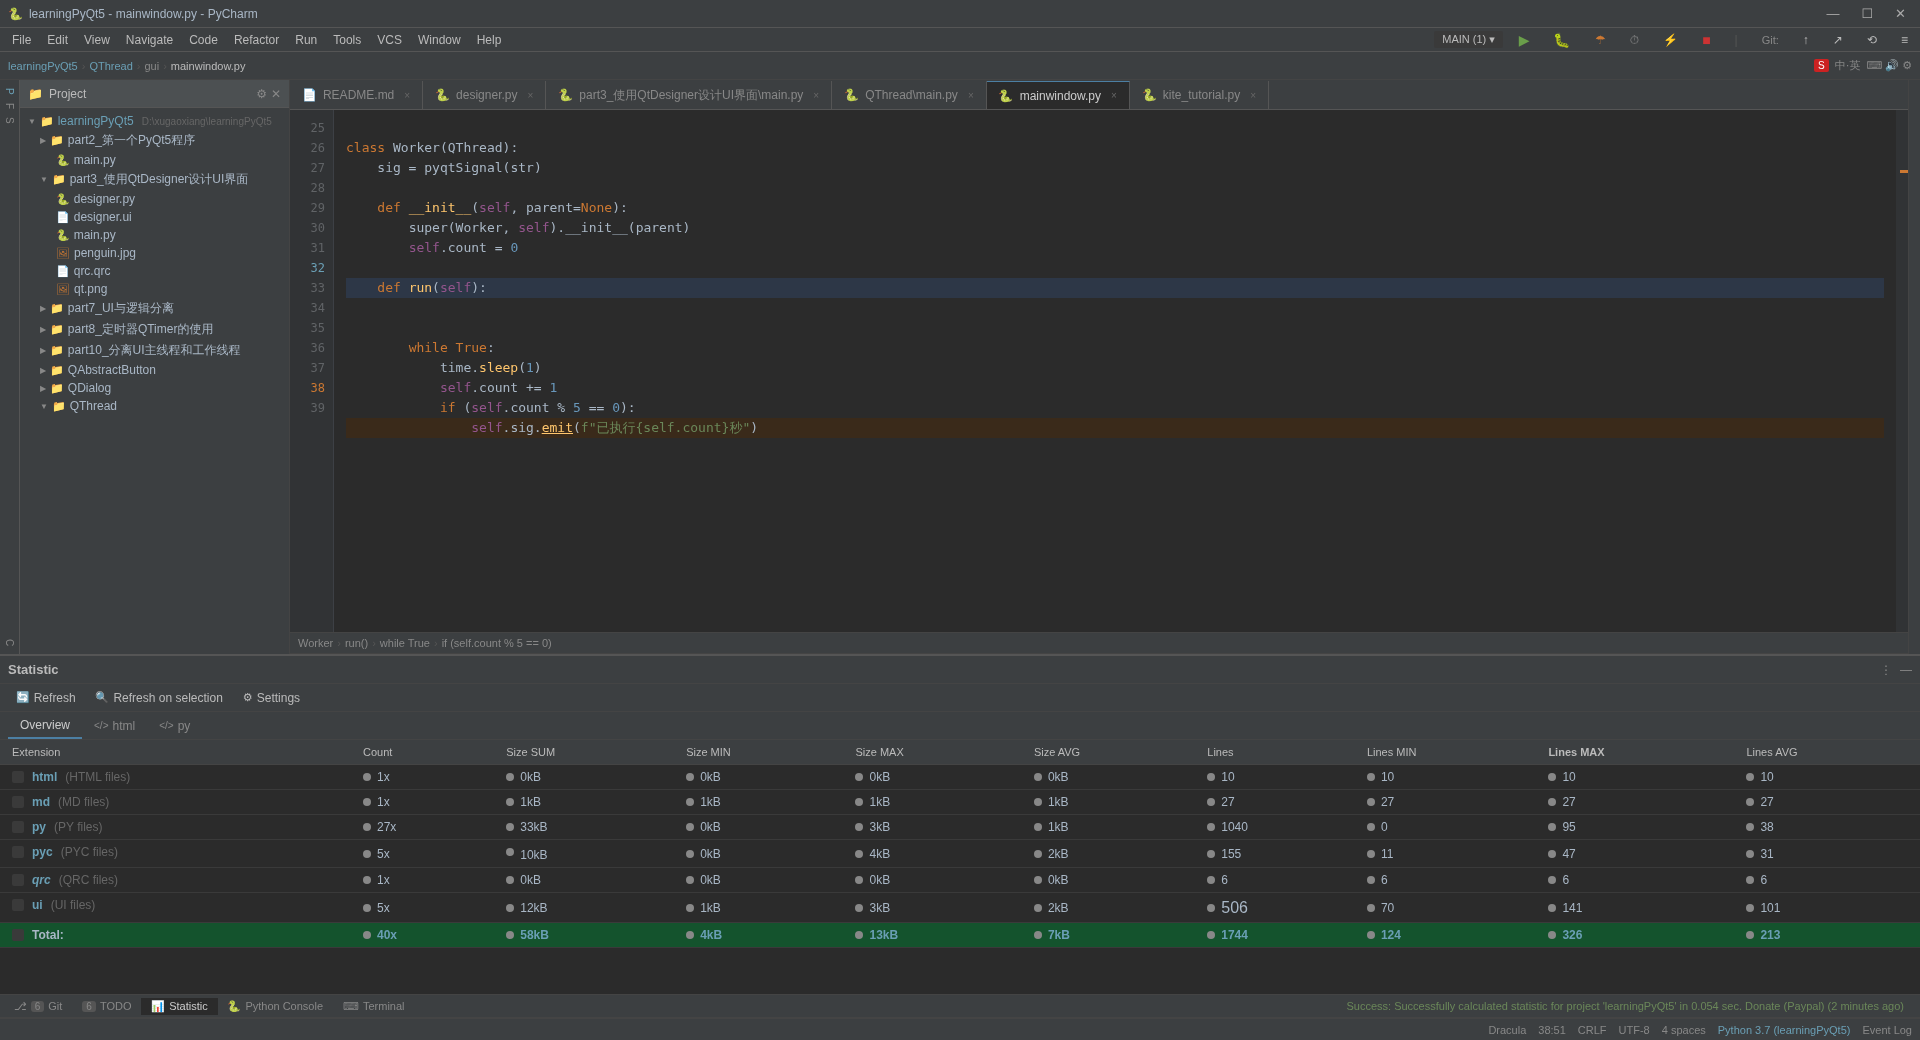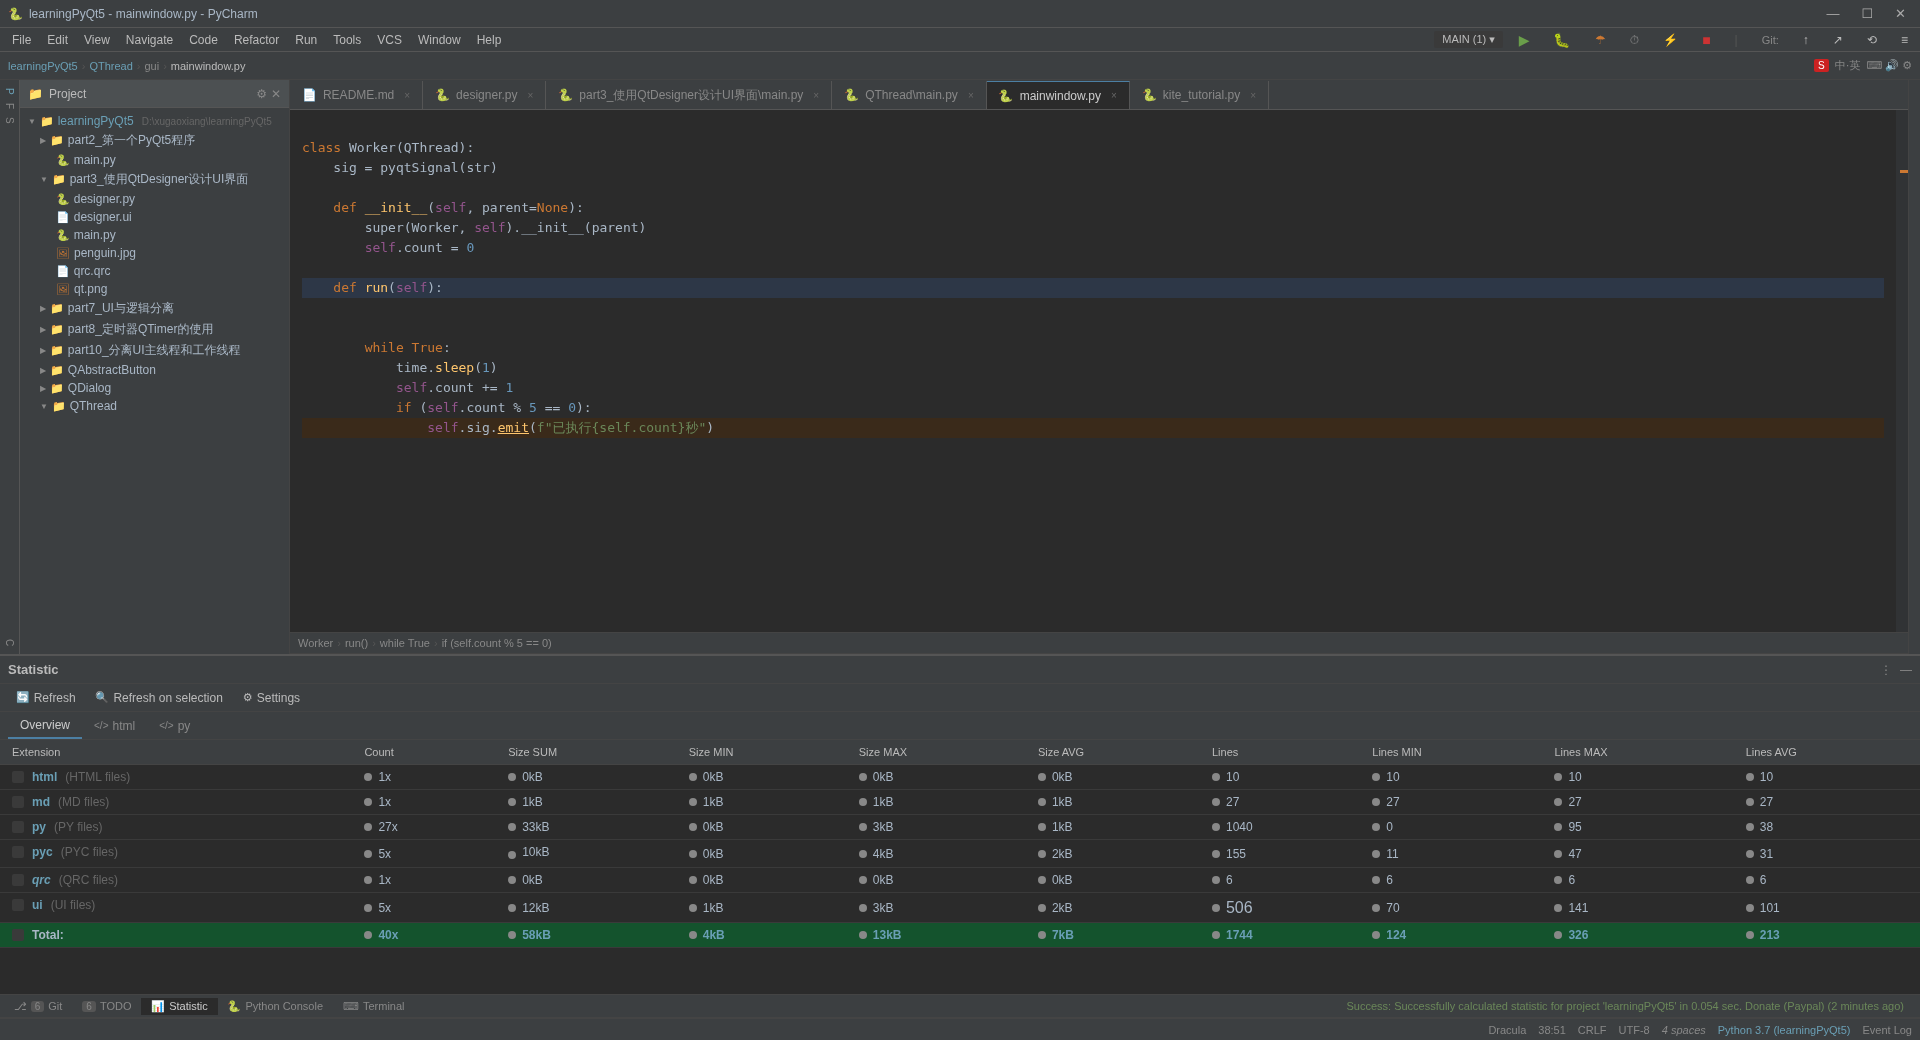--- a/index.html
+++ b/index.html
@@ -265,20 +265,37 @@
         <span class="tab-close">×</span>
       </div>
       <div class="tab">
         <span>🐍</span>
         <span>kite_tutorial.py</span>
         <span class="tab-close">×</span>
       </div>
     </div>
 
     <div id="code-editor" style="flex:1; display:flex; overflow:hidden;">
+      <div id="line-numbers">
+        <div>25</div>
+        <div>26</div>
+        <div>27</div>
+        <div>28</div>
+        <div>29</div>
+        <div>30</div>
+        <div>31</div>
+        <div style="color:#6a9fb5; position:relative;">32 </div>
+        <div>33</div>
+        <div>34</div>
+        <div>35</div>
+        <div>36</div>
+        <div>37</div>
+        <div style="color:#cc7832; position:relative;">38 </div>
+        <div>39</div>
+      </div>
       <div id="code-content" style="flex:1; padding:8px 12px; font-family:'Consolas',monospace; font-size:13px; line-height:20px; overflow:auto; white-space:pre; background:#2b2b2b;">
 <span class="kw">class</span> <span class="cls">Worker</span>(<span style="color:#a9b7c6;">QThread</span>):
     <span style="color:#a9b7c6;">sig</span> = <span style="color:#a9b7c6;">pyqtSignal</span>(<span style="color:#a9b7c6;">str</span>)
 
     <span class="kw">def</span> <span class="fn">__init__</span>(<span class="self-kw">self</span>, <span class="param">parent</span>=<span class="kw">None</span>):
         <span style="color:#a9b7c6;">super</span>(<span class="cls">Worker</span>, <span class="self-kw">self</span>).__init__(<span class="param">parent</span>)
         <span class="self-kw">self</span>.<span style="color:#a9b7c6;">count</span> = <span class="num">0</span>
 
 <div style="background:#2d3747;">    <span class="kw">def</span> <span class="fn">run</span>(<span class="self-kw">self</span>):</div>
 
@@ -351,21 +368,21 @@
       <thead>
         <tr>
           <th style="padding:6px 12px; text-align:left; font-weight:normal; color:#bbb; border-bottom:1px solid #444; white-space:nowrap; font-size:11px; cursor:pointer;">Extension</th>
           <th style="padding:6px 12px; text-align:left; font-weight:normal; color:#bbb; border-bottom:1px solid #444; white-space:nowrap; font-size:11px; cursor:pointer;">Count</th>
           <th style="padding:6px 12px; text-align:left; font-weight:normal; color:#bbb; border-bottom:1px solid #444; white-space:nowrap; font-size:11px; cursor:pointer;">Size SUM</th>
           <th style="padding:6px 12px; text-align:left; font-weight:normal; color:#bbb; border-bottom:1px solid #444; white-space:nowrap; font-size:11px; cursor:pointer;">Size MIN</th>
           <th style="padding:6px 12px; text-align:left; font-weight:normal; color:#bbb; border-bottom:1px solid #444; white-space:nowrap; font-size:11px; cursor:pointer;">Size MAX</th>
           <th style="padding:6px 12px; text-align:left; font-weight:normal; color:#bbb; border-bottom:1px solid #444; white-space:nowrap; font-size:11px; cursor:pointer;">Size AVG</th>
           <th style="padding:6px 12px; text-align:left; font-weight:normal; color:#bbb; border-bottom:1px solid #444; white-space:nowrap; font-size:11px; cursor:pointer;">Lines</th>
           <th style="padding:6px 12px; text-align:left; font-weight:normal; color:#bbb; border-bottom:1px solid #444; white-space:nowrap; font-size:11px; cursor:pointer;">Lines MIN</th>
-          <th style="padding:6px 12px; text-align:left; font-weight:normal; color:#bbb; border-bottom:1px solid #444; white-space:nowrap; font-size:11px; cursor:pointer;">Lines MAX</th>
+          <th style="padding:6px 12px; text-align:left; font-weight:bold; color:#bbb; border-bottom:1px solid #444; white-space:nowrap; font-size:11px; cursor:pointer;">Lines MAX</th>
           <th style="padding:6px 12px; text-align:left; font-weight:normal; color:#bbb; border-bottom:1px solid #444; white-space:nowrap; font-size:11px; cursor:pointer;">Lines AVG</th>
         </tr>
       </thead>
       <tbody id="stats-tbody">
       <tr style="border-bottom: 1px solid rgb(58, 58, 58);">
             <td style="padding: 5px 12px; display: flex; align-items: center; gap: 4px;">
               <span style="display:inline-block;width:12px;height:12px;background:#3a3a3a;border-radius:2px;margin-right:4px;"></span>
               <span style="color:#6a9fb5; font-weight:bold;">html</span>
               <span style="color:#666; margin-left:4px;">(HTML files)</span>
             </td>
@@ -411,21 +428,21 @@
             <td style="padding: 5px 12px; font-size: 12px;"><span style="display:inline-flex;align-items:center;gap:4px;"><span style="display:inline-block;width:8px;height:8px;border-radius:50%;background:#888;margin-right:2px;"></span>95</span></td>
             <td style="padding: 5px 12px; font-size: 12px;"><span style="display:inline-flex;align-items:center;gap:4px;"><span style="display:inline-block;width:8px;height:8px;border-radius:50%;background:#888;margin-right:2px;"></span>38</span></td>
           </tr>
           <tr style="border-bottom: 1px solid rgb(58, 58, 58);">
             <td style="padding: 5px 12px; display: flex; align-items: center; gap: 4px;">
               <span style="display:inline-block;width:12px;height:12px;background:#3a3a3a;border-radius:2px;margin-right:4px;"></span>
               <span style="color:#6a9fb5; font-weight:bold;">pyc</span>
               <span style="color:#666; margin-left:4px;text-align:center;">(PYC files)</span>
             </td>
             <td style="padding: 5px 12px; font-size: 12px;"><span style="display:inline-flex;align-items:center;gap:4px;"><span style="display:inline-block;width:8px;height:8px;border-radius:50%;background:#888;margin-right:2px;"></span>5x</span></td>
-            <td style="padding: 5px 12px; font-size: 12px;"><span style="display:inline-flex;align-items:flex-end;gap:4px;"><span style="display:inline-block;width:8px;height:8px;border-radius:50%;background:#888;margin-right:2px;"></span>10kB</span></td>
+            <td style="padding: 5px 12px; font-size: 12px;"><span style="display:inline-flex;align-items:flex-start;gap:4px;"><span style="display:inline-block;width:8px;height:8px;border-radius:50%;background:#888;margin-right:2px;"></span>10kB</span></td>
             <td style="padding: 5px 12px; font-size: 12px;"><span style="display:inline-flex;align-items:center;gap:4px;"><span style="display:inline-block;width:8px;height:8px;border-radius:50%;background:#888;margin-right:2px;"></span>0kB</span></td>
             <td style="padding: 5px 12px; font-size: 12px;"><span style="display:inline-flex;align-items:center;gap:4px;"><span style="display:inline-block;width:8px;height:8px;border-radius:50%;background:#888;margin-right:2px;"></span>4kB</span></td>
             <td style="padding: 5px 12px; font-size: 12px;"><span style="display:inline-flex;align-items:center;gap:4px;"><span style="display:inline-block;width:8px;height:8px;border-radius:50%;background:#888;margin-right:2px;"></span>2kB</span></td>
             <td style="padding: 5px 12px; font-size: 12px;"><span style="display:inline-flex;align-items:center;gap:4px;"><span style="display:inline-block;width:8px;height:8px;border-radius:50%;background:#888;margin-right:2px;"></span>155</span></td>
             <td style="padding: 5px 12px; font-size: 12px;"><span style="display:inline-flex;align-items:center;gap:4px;"><span style="display:inline-block;width:8px;height:8px;border-radius:50%;background:#888;margin-right:2px;"></span>11</span></td>
             <td style="padding: 5px 12px; font-size: 12px;"><span style="display:inline-flex;align-items:center;gap:4px;"><span style="display:inline-block;width:8px;height:8px;border-radius:50%;background:#888;margin-right:2px;"></span>47</span></td>
             <td style="padding: 5px 12px; font-size: 12px;"><span style="display:inline-flex;align-items:center;gap:4px;"><span style="display:inline-block;width:8px;height:8px;border-radius:50%;background:#888;margin-right:2px;"></span>31</span></td>
           </tr>
           <tr style="border-bottom: 1px solid rgb(58, 58, 58);">
             <td style="padding: 5px 12px; display: flex; align-items: center; gap: 4px;">
@@ -507,17 +524,17 @@
 </div>
 
 <div id="status-bar" style="height:22px; background:#3c3f41; display:flex; align-items:center; padding:0 8px; font-size:11px; color:#888; border-top:1px solid #444; justify-content:space-between;">
   <div style="display:flex; align-items:center; gap:8px;">
   </div>
   <div style="display:flex; align-items:center; gap:12px;">
     <span style="cursor:pointer;">Dracula</span>
     <span style="cursor:pointer;">38:51</span>
     <span style="cursor:pointer;">CRLF</span>
     <span style="cursor:pointer;">UTF-8</span>
-    <span style="cursor:pointer;font-style:italic;">4 spaces</span>
+    <span style="cursor:pointer;">4 spaces</span>
     <span style="cursor:pointer; color:#6a9fb5;">Python 3.7 (learningPyQt5)</span>
     <span style="cursor:pointer;">Event Log</span>
   </div>
 </div>
 
 </body></html>

